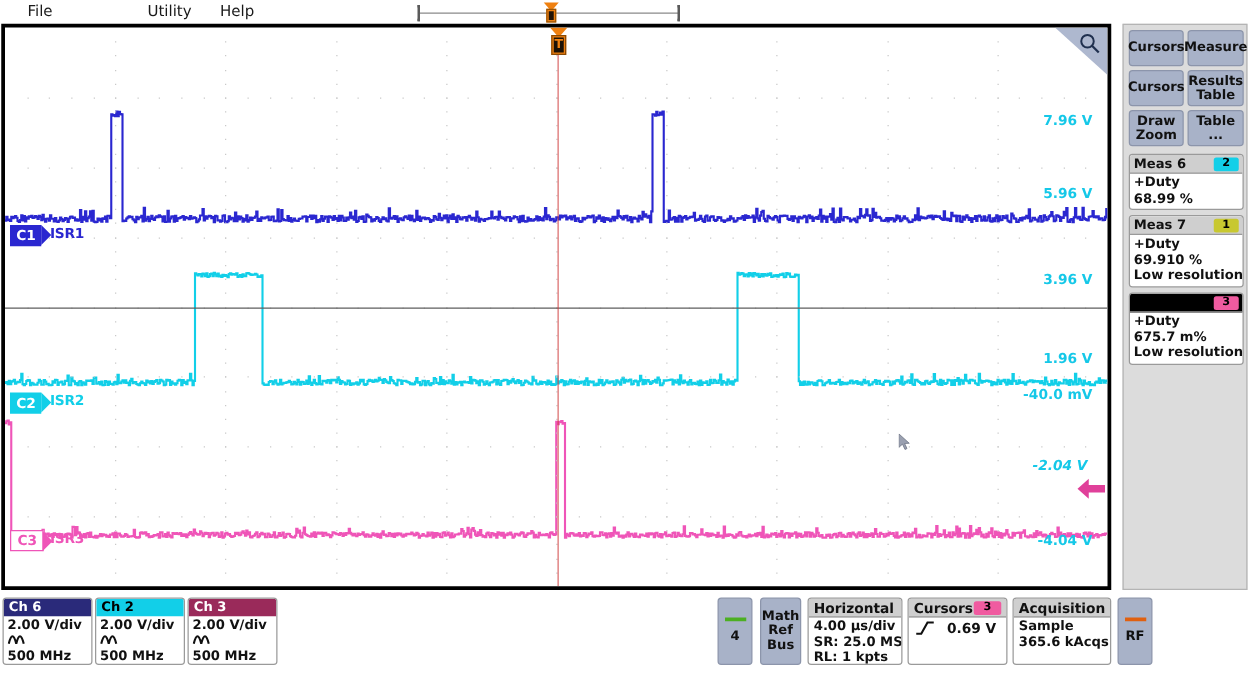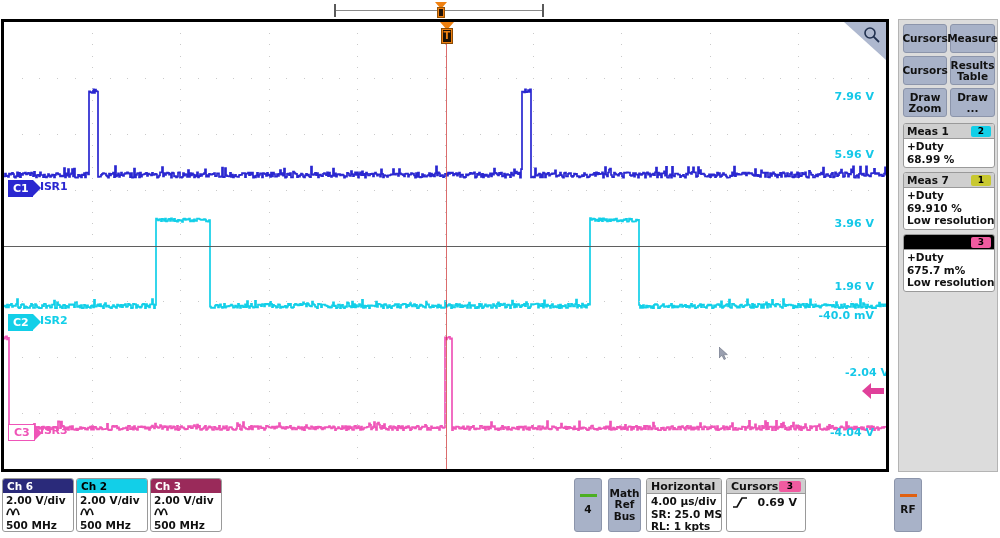--- a/index.html
+++ b/index.html
@@ -128,20 +128,25 @@
 
   #trigpanel .trow { position:relative; height:16px; }
   #trigpanel .trow .lvl { position:absolute; right:4px; top:0; font-size:11px; font-weight:bold;
                           line-height:16px; }
 </style>
 </head>
 <body>
 
 <div id="app">
 
+  <div id="menubar">
+    <div class="menu-item mi0">File</div>
+    <div class="menu-item mi1">Utility</div>
+    <div class="menu-item mi2">Help</div>
+  </div>
 
   <div id="overview">
     <div id="ov-line"></div>
     <div id="ov-capL"></div>
     <div id="ov-capR"></div>
     <div id="ov-marker">
       <div class="tri"></div>
       <div class="box">
           <i></i>
         </div>
@@ -884,44 +889,44 @@
       <span>C3</span>
       <span class="tip" style="border-left-color:#ef55b8;"></span>
     </div>
     <div class="chlabel" style="left:36px; top:402px; color:#ef55b8;">ISR3</div>
 
     <div class="vread" style="left:800px; top:68px;">7.96 V</div>
     <div class="vread" style="left:800px; top:126px;">5.96 V</div>
     <div class="vread" style="left:800px; top:195px;">3.96 V</div>
     <div class="vread" style="left:800px; top:258px;">1.96 V</div>
     <div class="vread" style="left:800px; top:287px;">-40.0 mV</div>
-    <div class="vread" style="left:815px; top:344px;">-2.04 V</div>
+    <div class="vread" style="left:796px; top:344px;font-style:italic;">-2.04 V</div>
     <div class="vread" style="left:800px; top:404px;">-4.04 V</div>
 
     <svg id="mousecur" viewBox="0 0 9 13">
       <polygon points="0,0 0,11 3,8.3 5,12.6 6.6,11.8 4.7,7.8 8.4,7.6" fill="#9aa0b0" stroke="#6a7080" stroke-width="0.6"></polygon>
     </svg>
   </div>
 
   <div id="refarrow">
     <div class="shaft"></div>
       <div class="head"></div>
   </div>
 
   <div id="rightcol">
     <div class="gbtn" style="left:4px; top:4px; width:44px; height:29px;">Cursors</div>
     <div class="gbtn" style="left:51px; top:4px; width:45px; height:29px;">Measure</div>
     <div class="gbtn" style="left:4px; top:36px; width:44px; height:29px;">Cursors</div>
     <div class="gbtn" style="left:51px; top:36px; width:45px; height:29px;">Results Table</div>
     <div class="gbtn" style="left:4px; top:68px; width:44px; height:29px;">Draw Zoom</div>
-    <div class="gbtn" style="left:51px; top:68px; width:45px; height:29px;">Draw ...</div>
+    <div class="gbtn" style="left:51px; top:68px; width:45px; height:29px;">Table ...</div>
 
     <div class="measbox" style="top:103px;">
       <div class="hdr">
-        <span class="t">Meas 1</span>
+        <span class="t">Meas 6</span>
         <span class="chip" style="background:#12cfe8;">2</span>
       </div>
       <div class="body">
         <div>+Duty</div>
         <div>68.99 %</div>
       </div>
     </div>
 
     <div class="measbox" style="top:152px;">
       <div class="hdr">
@@ -1019,20 +1024,29 @@
       <div class="body">
         <div class="trow">
           <svg width="16" height="13" viewBox="0 0 16 13" style="position:absolute; left:1px; top:1px;">
             <path d="M1,11 L5,11 L10,2 L15,2" fill="none" stroke="#111" stroke-width="1.7"></path>
           </svg>
           <span class="lvl">0.69 V</span>
         </div>
       </div>
     </div>
 
+    <div class="panel" style="left:810px; top:4px; width:79px; height:54px;">
+      <div class="hdr">
+          <span class="t">Acquisition</span>
+        </div>
+      <div class="body">
+        <div>Sample</div>
+        <div>365.6 kAcqs</div>
+      </div>
+    </div>
 
     <div class="sqbtn" style="left:894px; top:4px; width:28px; height:54px;">
       <div style="width:17px; height:3px; background:#e06010; margin-bottom:7px;"></div>
       <div>RF</div>
     </div>
 
   </div>
 
 </div>
 

